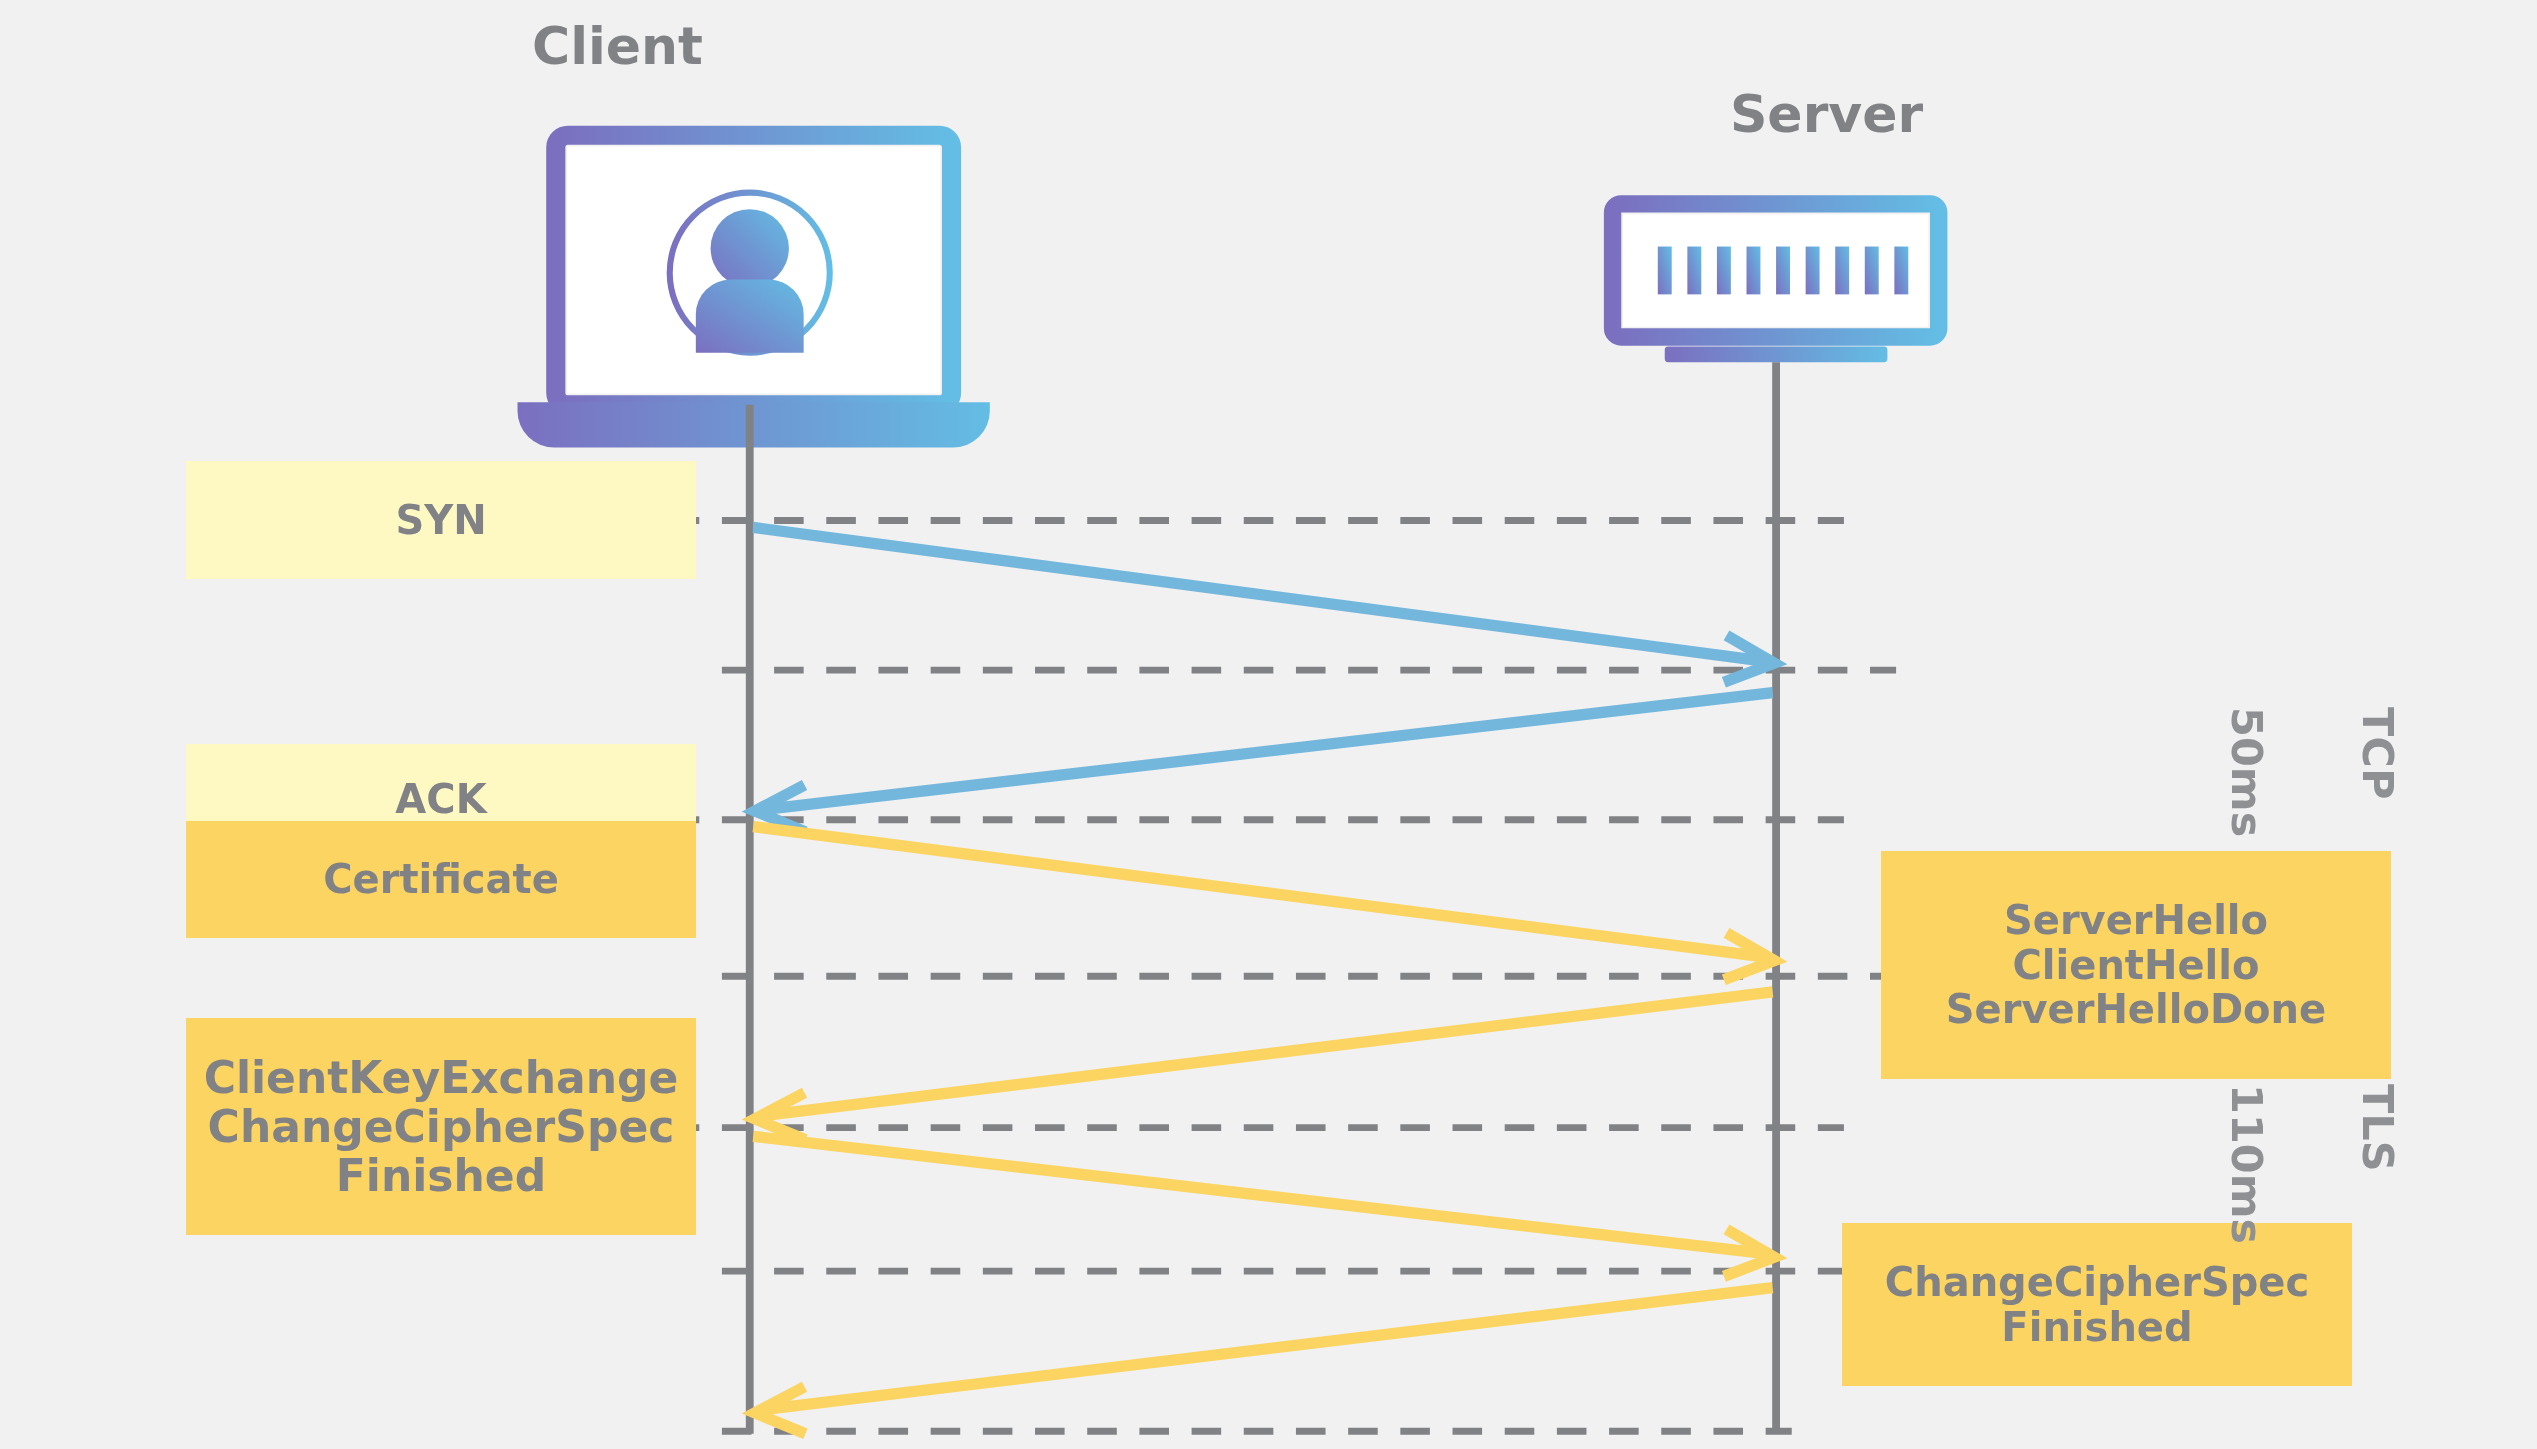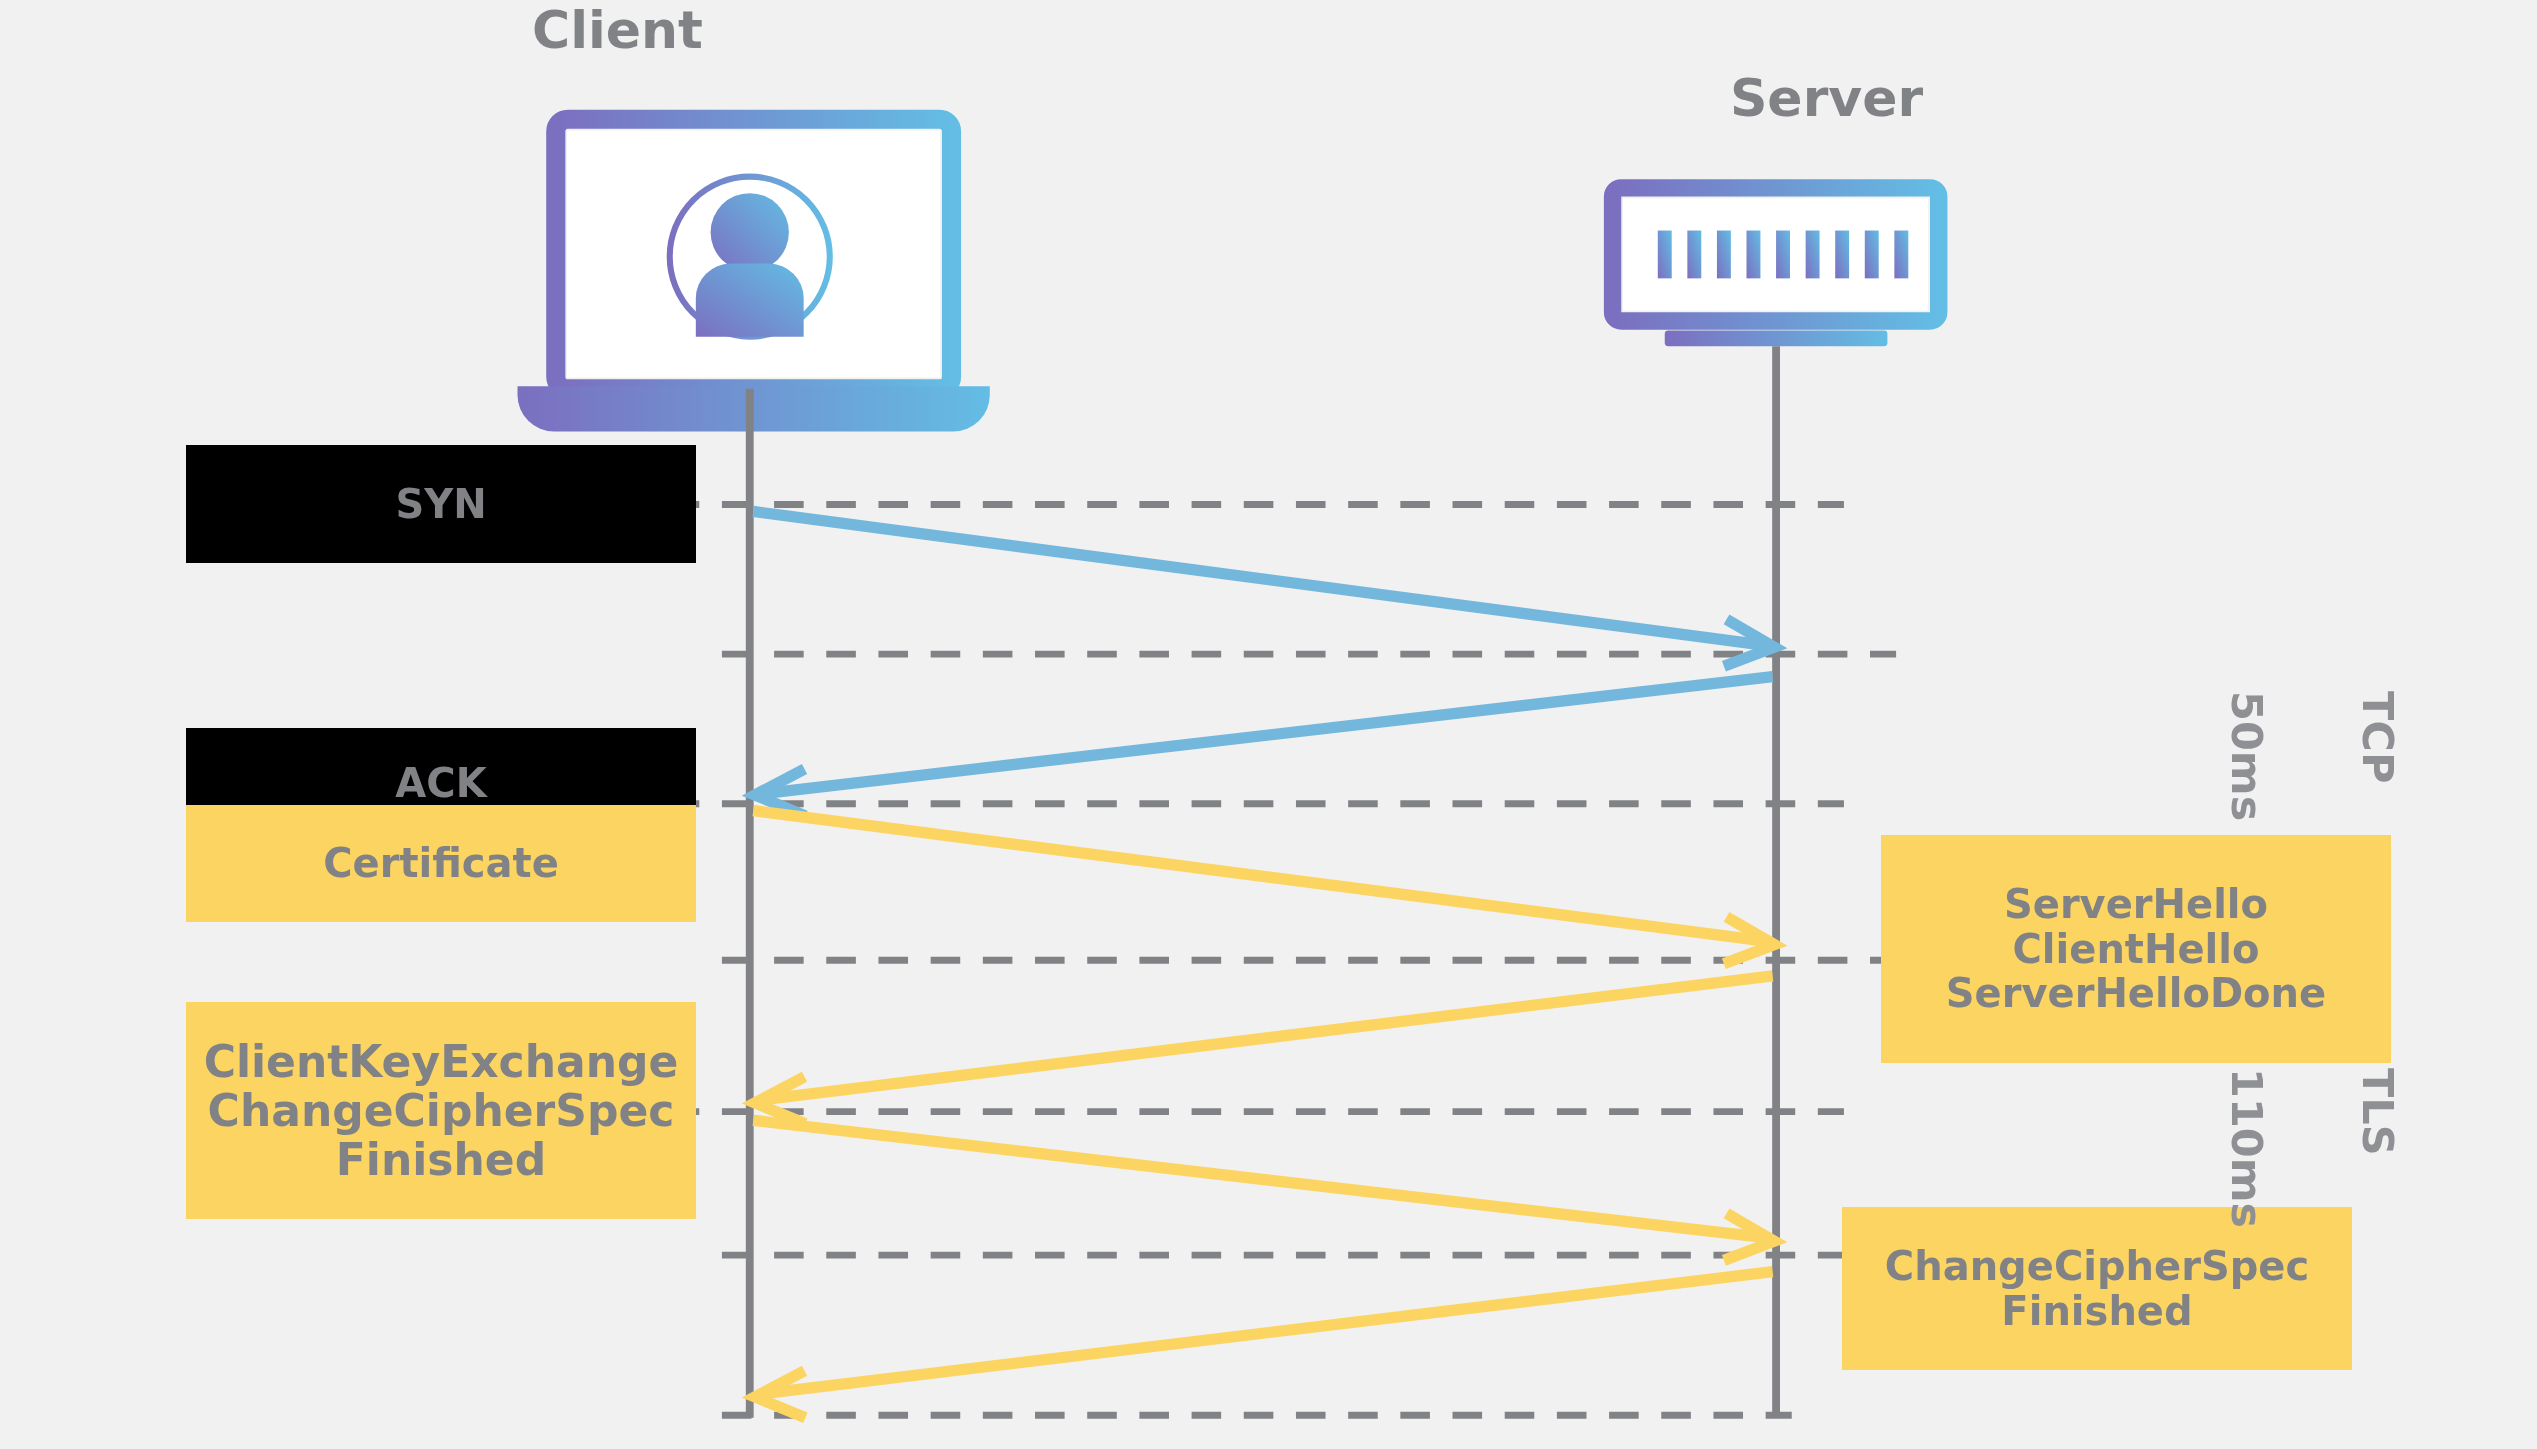--- a/index.html
+++ b/index.html
@@ -3,21 +3,21 @@
 <meta charset="utf-8">
 <style>
   html,body{margin:0;padding:0;}
   body{
     width:2538px;height:1450px;
     background:#f1f1f1;
     font-family:"DejaVu Sans", sans-serif;
     overflow:hidden;
     position:relative;
   }
-  #stage{position:absolute;left:0;top:0;width:2538px;height:1374px;border-radius:16px;}
+  #stage{position:absolute;left:0;top:16px;width:2538px;height:1374px;border-radius:16px;}
   svg#canvas{position:absolute;left:0;top:0;width:2538px;height:1450px;}
 
   .actor-title{
     position:absolute;
     font-weight:bold;
     color:#808285;
     font-size:52px;
     letter-spacing:0px;
     white-space:nowrap;
     text-align:center;
@@ -29,21 +29,21 @@
     position:absolute;
     display:flex;
     align-items:center;
     justify-content:center;
     text-align:center;
     font-weight:bold;
     color:#808285;
     line-height:1.12;
     box-sizing:border-box;
   }
-  .blue{background:#000000;}
+  .blue{background:#fef9c3;}
   .yellow{background:#fcd462;}
 
   .side-label{
     position:absolute;
     color:#8e9093;
     font-weight:bold;
     font-size:43px;
     line-height:1.02;
     white-space:pre;
     transform-origin:left top;

